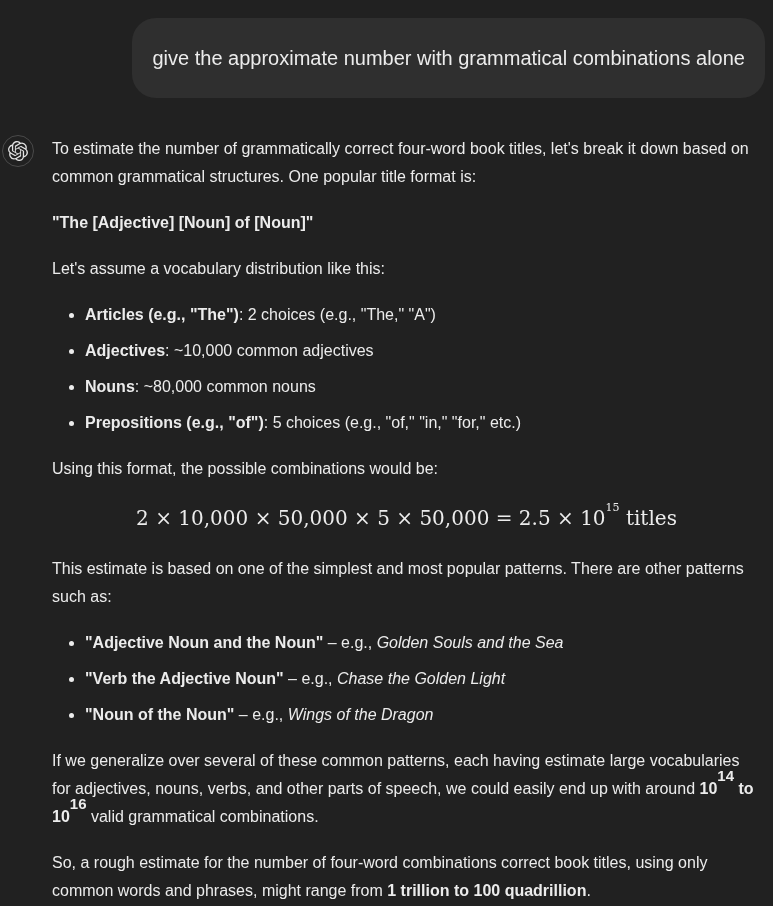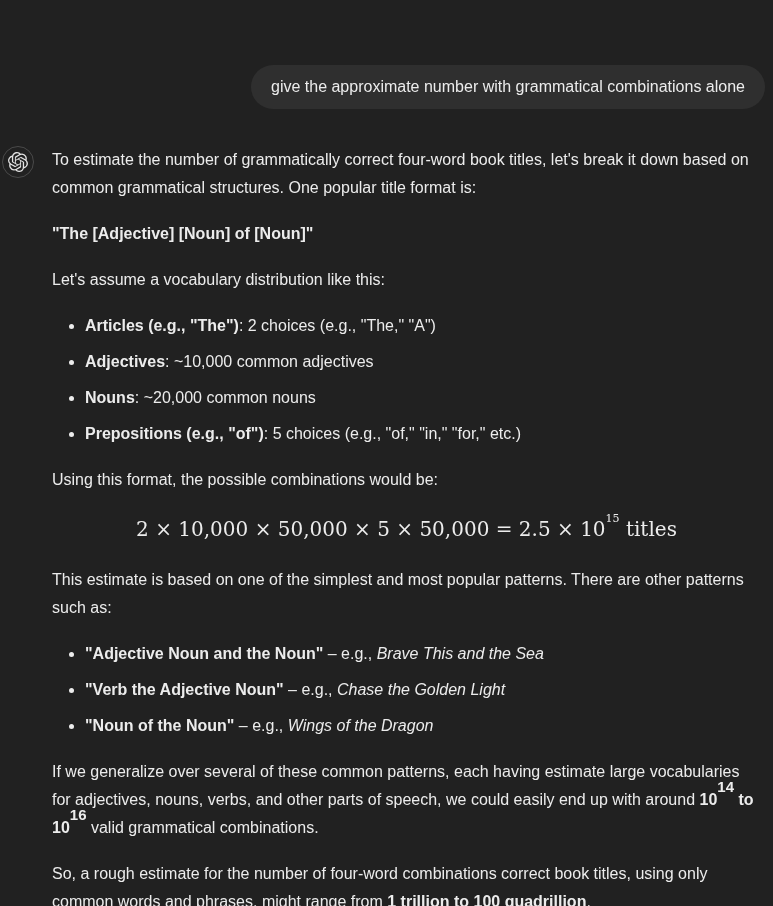--- a/index.html
+++ b/index.html
@@ -5,22 +5,22 @@
   html,body{margin:0;padding:0;}
   body{
     width:773px;height:906px;overflow:hidden;
     background:#212121;
     font-family:"Liberation Sans",sans-serif;
     -webkit-font-smoothing:antialiased;
   }
   .user-row{display:flex;justify-content:flex-end;padding:18px 8px 0 0;}
   .user-bubble{
     background:#2f2f2f;color:#ececec;
-    font-size:16px;line-height:24px;
-    padding:10px 20px;border-radius:24px;max-width:620px;margin-top:47px;
+    font-size:20px;line-height:24px;
+    padding:28px 20px;border-radius:24px;max-width:620px;
   }
   .assistant-row{display:flex;align-items:flex-start;padding:37px 4px 0 2px;}
   .avatar{
     width:32px;height:32px;border:1px solid #4a4a4a;border-radius:50%;
     display:flex;align-items:center;justify-content:center;
     flex:0 0 auto;background:#212121;box-sizing:border-box;
   }
   .content{
     margin-left:18px;width:709px;color:#ececec;
     font-size:16px;line-height:28px;
@@ -66,32 +66,32 @@
 
     <p>To estimate the number of grammatically correct four-word book titles, let's break it down based on common grammatical structures. One popular title format is:</p>
 
     <p class="bold">"The [Adjective] [Noun] of [Noun]"</p>
 
     <p>Let's assume a vocabulary distribution like this:</p>
 
     <ul>
       <li><span class="bold">Articles (e.g., "The")</span><span>: 2 choices (e.g., "The," "A")</span></li>
       <li><span class="bold">Adjectives</span><span>: ~10,000 common adjectives</span></li>
-      <li><span class="bold">Nouns</span><span>: ~20,000 common nouns</span></li>
+      <li><span class="bold">Nouns</span><span>: ~80,000 common nouns</span></li>
       <li><span class="bold">Prepositions (e.g., "of")</span><span>: 5 choices (e.g., "of," "in," "for," etc.)</span></li>
     </ul>
 
     <p>Using this format, the possible combinations would be:</p>
 
     <div class="formula"><span>2 × 10,000 × 50,000 × 5 × 50,000 = 2.5 × 10</span><sup class="exp">15</sup><span> titles</span></div>
 
     <p>This estimate is based on one of the simplest and most popular patterns. There are other patterns such as:</p>
 
     <ul>
-      <li><span class="bold">"Adjective Noun and the Noun"</span><span> – e.g., </span><span class="italic">Brave This and the Sea</span></li>
+      <li><span class="bold">"Adjective Noun and the Noun"</span><span> – e.g., </span><span class="italic">Golden Souls and the Sea</span></li>
       <li><span class="bold">"Verb the Adjective Noun"</span><span> – e.g., </span><span class="italic">Chase the Golden Light</span></li>
       <li><span class="bold">"Noun of the Noun"</span><span> – e.g., </span><span class="italic">Wings of the Dragon</span></li>
     </ul>
 
     <p><span>If we generalize over several of these common patterns, each having estimate large vocabularies for adjectives, nouns, verbs, and other parts of speech, we could easily end up with around </span><span class="bold"><span>10</span><sup class="exp">14</sup><span> to </span><span>10</span><sup class="exp">16</sup></span><span> valid grammatical combinations.</span></p>
 
     <p><span>So, a rough estimate for the number of four-word combinations correct book titles, using only common words and phrases, might range from </span><span class="bold">1 trillion to 100 quadrillion</span><span>.</span></p>
 
     <div class="toolbar">
       <button class="tool-btn">

